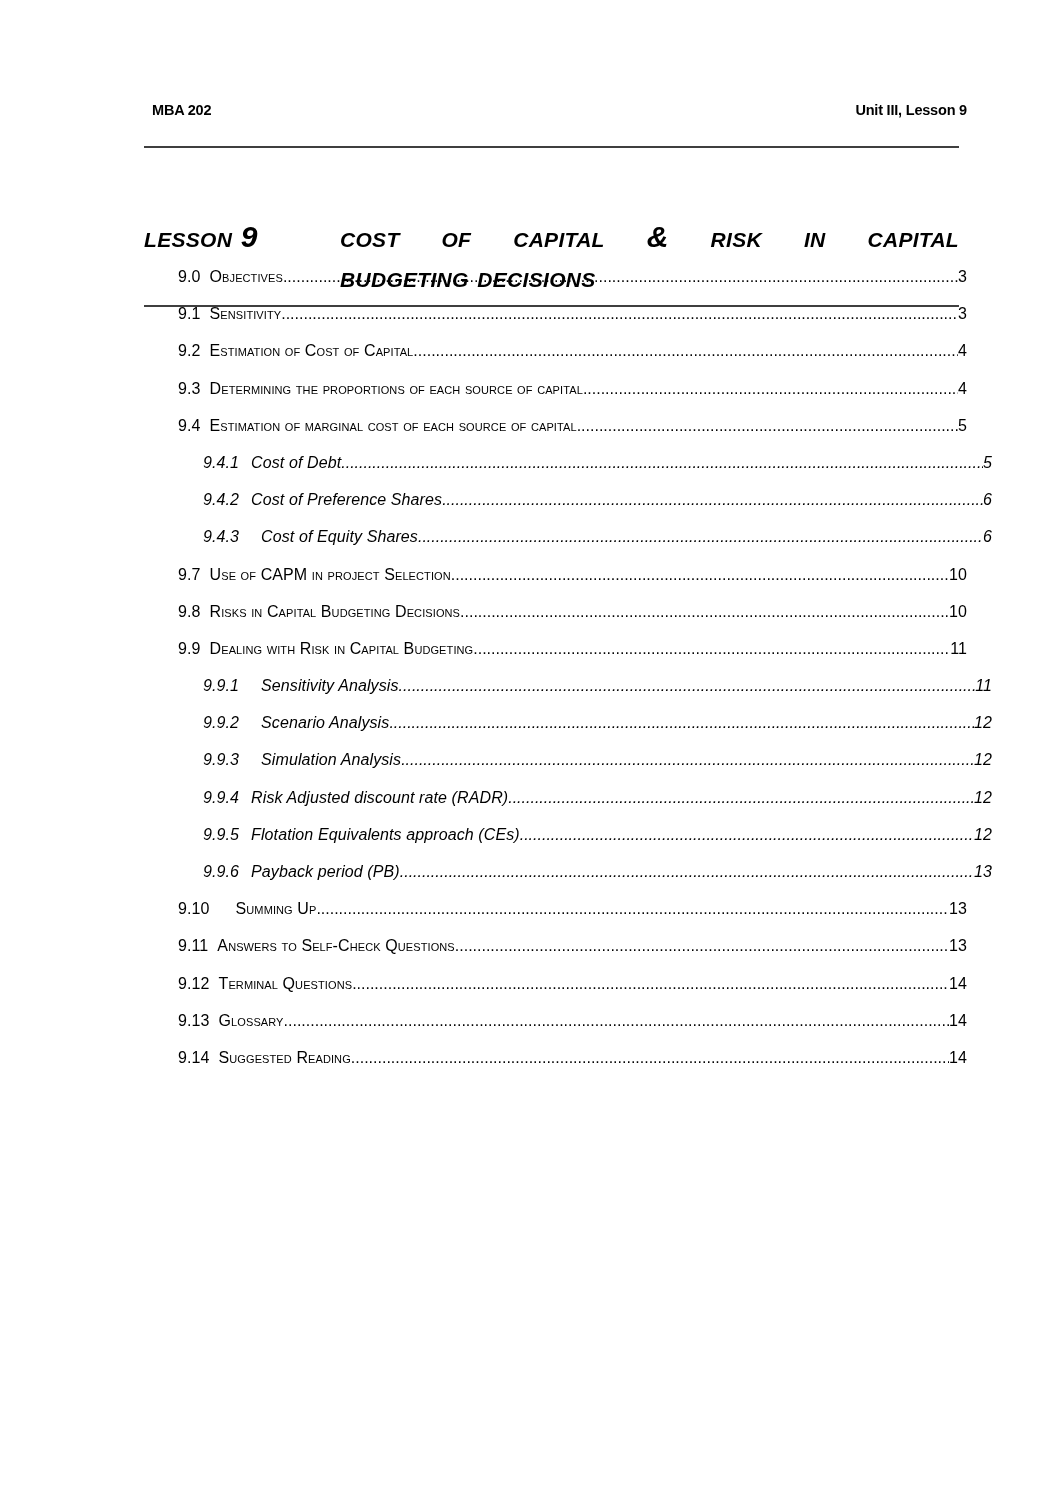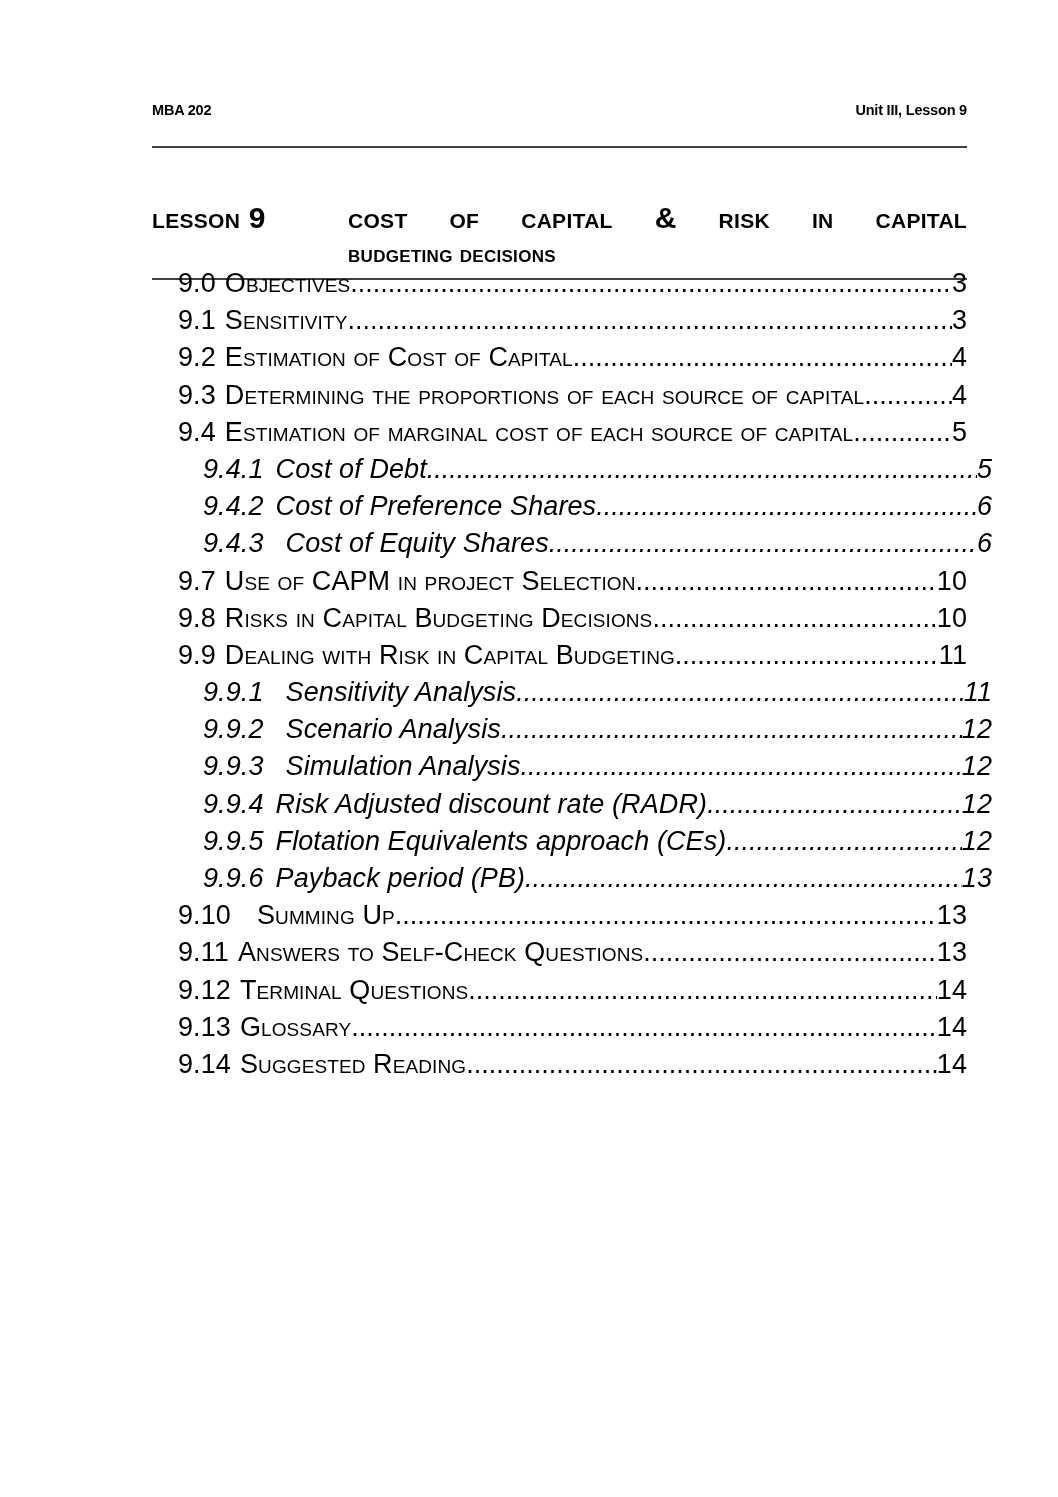--- a/index.html
+++ b/index.html
@@ -36,27 +36,28 @@
     font-weight: bold;
     letter-spacing: -0.2px;
     margin-top: 44px;
   }
   .running-head .rh-left { white-space: nowrap; }
   .running-head .rh-right { white-space: nowrap; }
 
   
   .title-block {
     position: absolute;
-    left: 152px;
+    left: 144px;
     top: 146px;
     width: 815px;
     border-top: 2px solid #3f3f3f;
     border-bottom: 2px solid #3f3f3f;
-    padding: 8px 0 9px 0;
+    padding: 27px 0 9px 0;
     box-sizing: border-box;
+    font-style: italic;
   }
   .title-rows {
     display: block;
   }
   .title-line1 {
     display: flex;
     align-items: baseline;
     width: 100%;
   }
   .title-lesson {
@@ -76,42 +77,42 @@
     text-transform: lowercase;
     letter-spacing: 0.3px;
     text-align: justify;
     text-align-last: justify;
     word-spacing: 1px;
     line-height: 1.32;
     margin-top: 42px;
   }
   .title-line2 {
     margin-left: 196px;
-    font-size: 24px;
+    font-size: 30px;
     font-weight: bold;
     font-variant: small-caps;
     text-transform: lowercase;
     letter-spacing: 0.3px;
     line-height: 1.32;
     white-space: nowrap;
   }
 
   
   .toc {
     position: absolute;
     left: 178px;
     top: 268px;
     width: 789px;
   }
   .toc-entry {
     display: flex;
     align-items: baseline;
     width: 100%;
     height: 37.2px;
-    font-size: 27px;
+    font-size: 16px;
     white-space: nowrap;
     overflow: hidden;
   }
   .toc-entry.level-1 {
     font-variant: small-caps;
     letter-spacing: 0.1px;
   }
   .toc-entry.level-2 {
     font-style: italic;
     padding-left: 25px;

